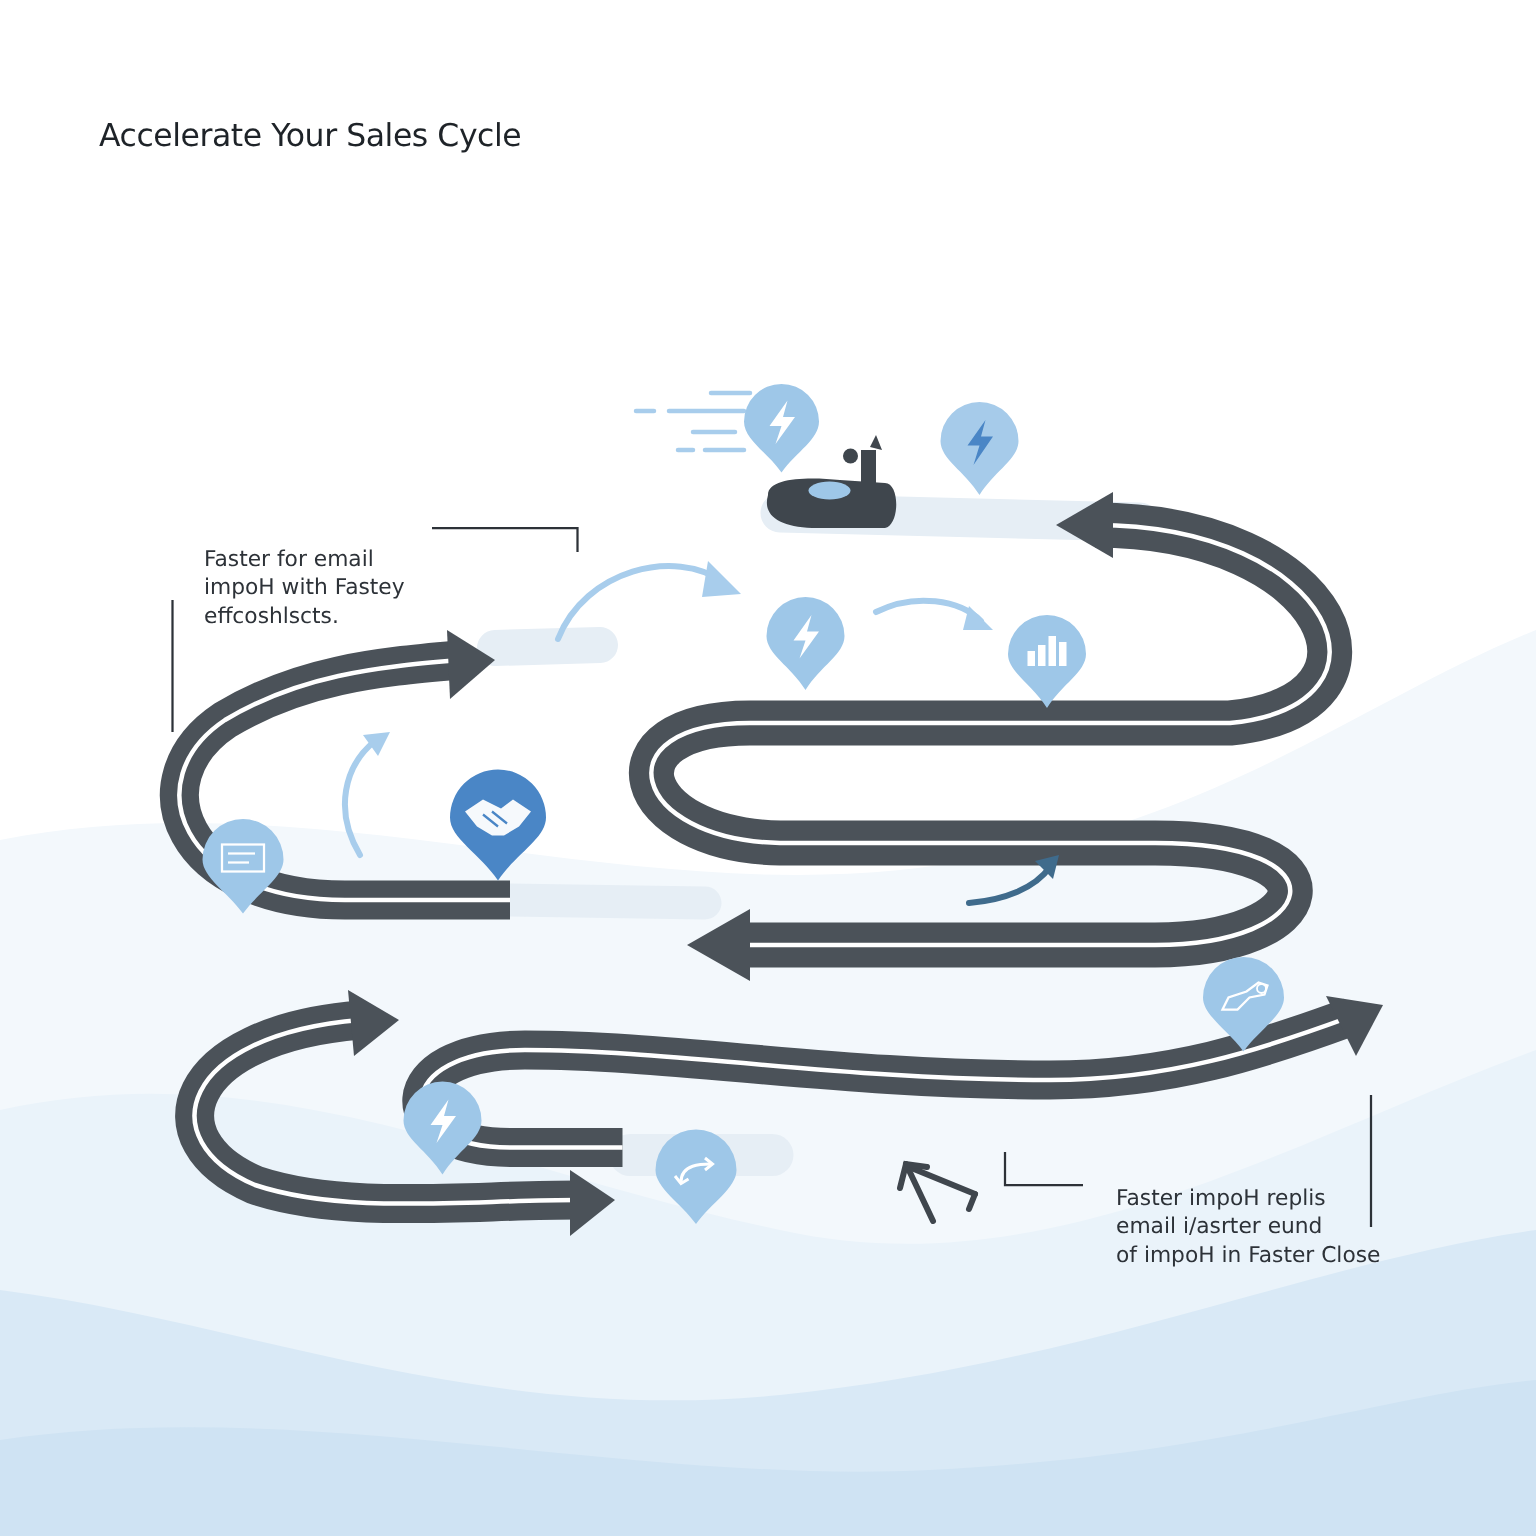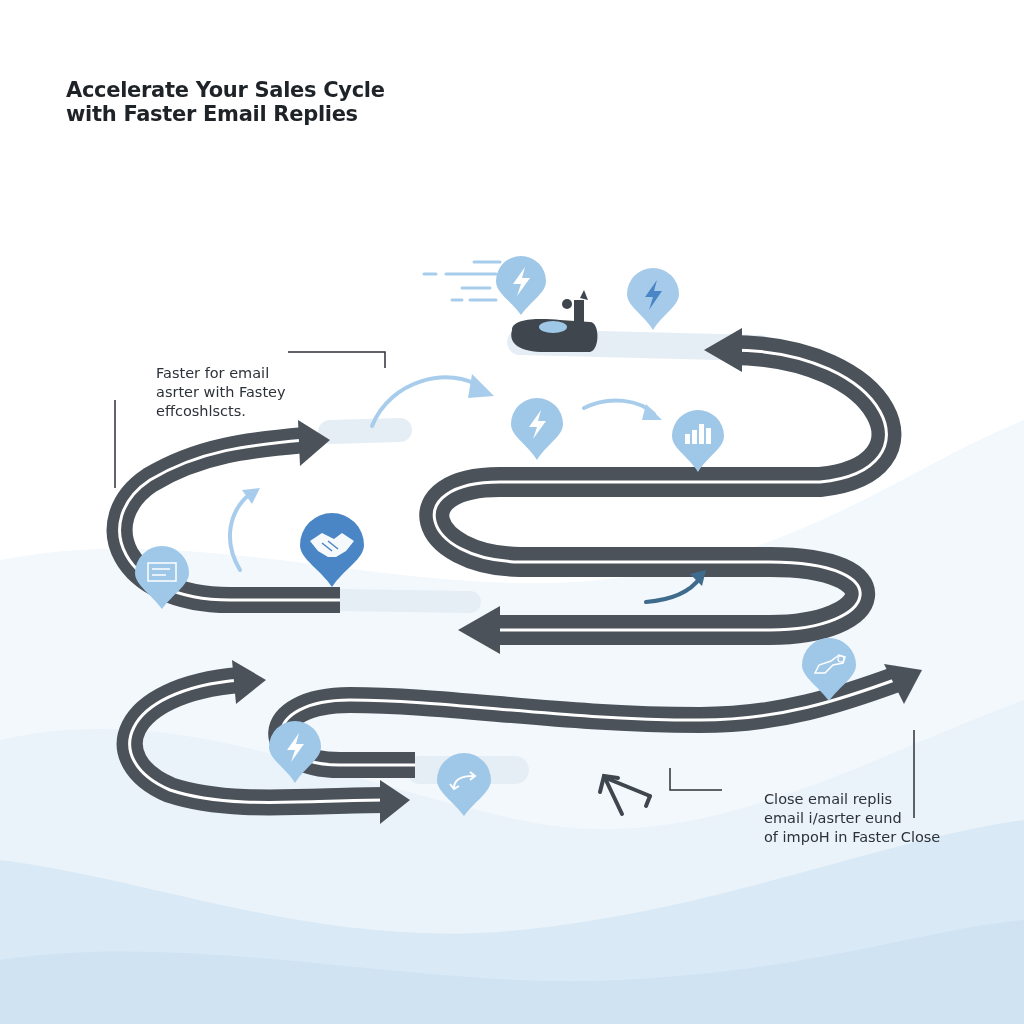--- a/index.html
+++ b/index.html
@@ -1,20 +1,20 @@
 <!DOCTYPE html>
 <html><head>
 <meta charset="utf-8">
 <style>
   html,body{margin:0;padding:0;}
   body{width:1024px;height:1024px;position:relative;overflow:hidden;background:#ffffff;font-family:"DejaVu Sans","Liberation Sans",sans-serif;}
   .bg{position:absolute;inset:0;}
   .title{position:absolute;left:66px;top:78px;font-size:21px;line-height:24px;color:#1e2328;font-weight:normal;letter-spacing:-0.3px;}
-  .title span{display:block;font-weight:bold;}
-  .note{position:absolute;font-size:14.5px;line-height:19px;color:#2d3238;margin-left:20px;}
+  .title span{display:block;}
+  .note{position:absolute;font-size:14.5px;line-height:19px;color:#2d3238;}
   .note span{display:block;}
   .note-a{left:136px;top:364px;}
   .note-b{left:744px;top:790px;}
   svg.main{position:absolute;left:0;top:0;}
 </style>
 </head>
 <body>
 
 <svg class="bg" width="1024" height="1024" viewBox="0 0 1024 1024">
   <defs>
@@ -25,21 +25,20 @@
   </defs>
   <rect width="1024" height="1024" fill="#ffffff"></rect>
   <path d="M0 560 C 200 520, 400 600, 600 580 C 800 560, 900 470, 1024 420 L1024 1024 L0 1024 Z" fill="#f3f8fc"></path>
   <path d="M0 740 C 180 700, 330 780, 520 820 C 700 860, 860 760, 1024 700 L1024 1024 L0 1024 Z" fill="#eaf3fa"></path>
   <path d="M0 860 C 160 880, 320 950, 520 930 C 720 910, 880 840, 1024 820 L1024 1024 L0 1024 Z" fill="#d9e9f6"></path>
   <path d="M0 960 C 200 930, 420 990, 620 980 C 820 970, 920 930, 1024 920 L1024 1024 L0 1024 Z" fill="#cfe3f3"></path>
 </svg>
 
 <div class="title">
   <span>Accelerate Your Sales Cycle</span>
-  <span>with Faster Email Replies</span>
 </div>
 
 <svg class="main" width="1024" height="1024" viewBox="0 0 1024 1024">
   <defs>
     <g id="pin">
       <path d="M0 -32 A32 32 0 1 1 -0.1 -32 Z"></path>
     </g>
   </defs>
 
   <g stroke="#2d3238" stroke-width="1.5" fill="none">
@@ -170,21 +169,21 @@
     <g transform="translate(829,665)">
       <path d="M-27 0 A27 27 0 1 1 27 0 C 27 12, 10 22, 0 36 C -10 22, -27 12, -27 0 Z" fill="#9ec7e8"></path>
       <path d="M-14 8 L-10 0 L2 -4 L10 -10 L16 -8 L14 -2 L4 0 L-4 8 Z" fill="none" stroke="#ffffff" stroke-width="1.5"></path>
       <circle cx="12" cy="-6" r="3" fill="none" stroke="#ffffff" stroke-width="1.2"></circle>
     </g>
   </g>
 </svg>
 
 <div class="note note-a">
   <span>Faster for email</span>
-  <span>asrter with Fastey</span>
+  <span>impoH with Fastey</span>
   <span>effcoshlscts.</span>
 </div>
 
 <div class="note note-b">
-  <span>Close email replis</span>
+  <span>Faster impoH replis</span>
   <span>email i/asrter eund</span>
   <span>of impoH in Faster Close</span>
 </div>
 
 </body></html>

